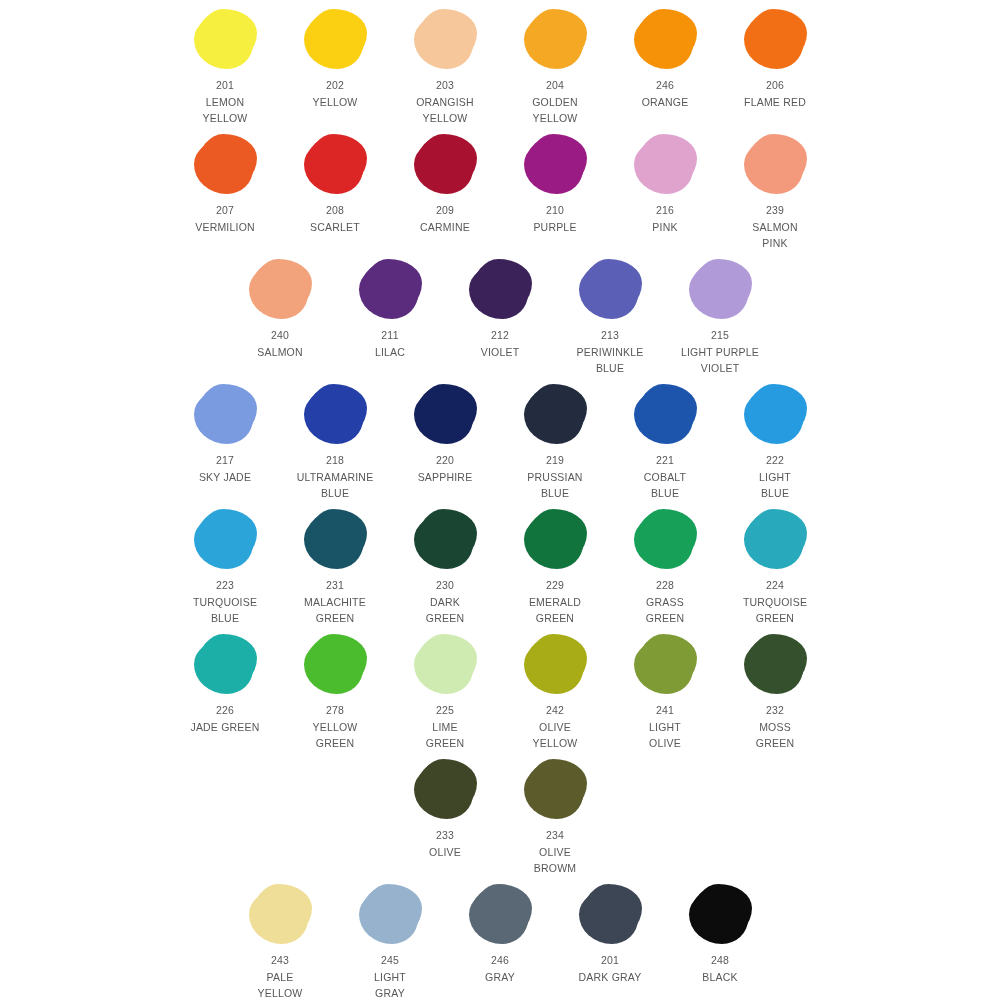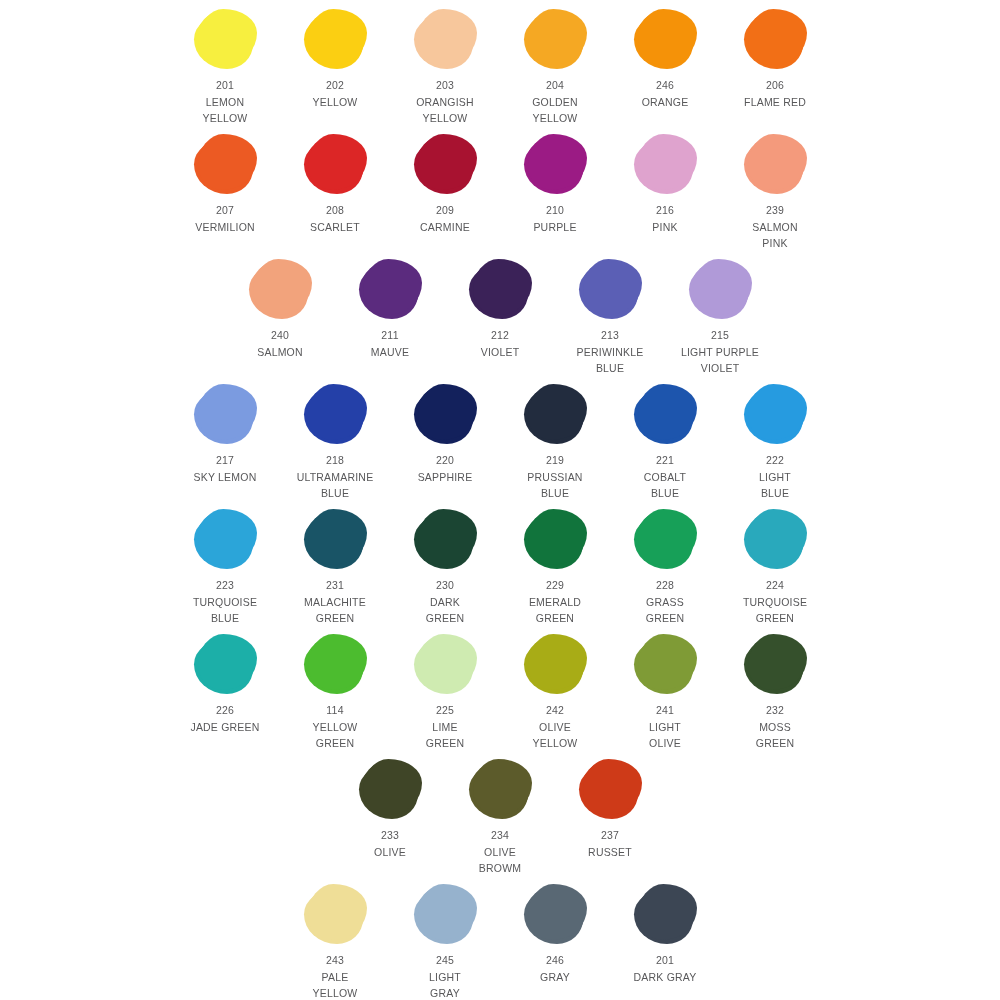--- a/index.html
+++ b/index.html
@@ -156,21 +156,21 @@
       <div class="cell">
         <div class="blob-wrap">
           <div class="blob" style="background: rgb(242, 163, 124); border-radius: 47% 53% 50% 50% / 52% 48% 53% 47%; --b: 54% 46% 44% 56% / 46% 55% 45% 54%;"></div>
         </div>
         <div class="labels"><span class="code">240</span><span class="cname">SALMON</span></div>
       </div>
       <div class="cell">
         <div class="blob-wrap">
           <div class="blob" style="background: rgb(91, 43, 126); border-radius: 52% 48% 45% 55% / 47% 53%; --b: 45% 55% 57% 43% / 55% 44% 56% 45%;"></div>
         </div>
-        <div class="labels"><span class="code">211</span><span class="cname">MAUVE</span></div>
+        <div class="labels"><span class="code">211</span><span class="cname">LILAC</span></div>
       </div>
       <div class="cell">
         <div class="blob-wrap">
           <div class="blob" style="background: rgb(59, 34, 88); border-radius: 49% 51% 54% 46% / 55% 45%; --b: 57% 43% 46% 54% / 44% 56% 44% 56%;"></div>
         </div>
         <div class="labels"><span class="code">212</span><span class="cname">VIOLET</span></div>
       </div>
       <div class="cell">
         <div class="blob-wrap">
           <div class="blob" style="background: rgb(91, 95, 181); border-radius: 53% 47% 47% 53% / 48% 52%; --b: 46% 54% 56% 44% / 57% 43% 57% 43%;"></div>
@@ -184,21 +184,21 @@
         </div>
         <div class="labels"><span class="code">215</span><span class="cname">LIGHT PURPLE
 VIOLET</span></div>
       </div>
     </div>
     <div class="row">
       <div class="cell">
         <div class="blob-wrap">
           <div class="blob" style="background: rgb(123, 155, 224); border-radius: 49% 51% 54% 46% / 55% 45%; --b: 57% 43% 46% 54% / 44% 56% 44% 56%;"></div>
         </div>
-        <div class="labels"><span class="code">217</span><span class="cname">SKY LEMON</span></div>
+        <div class="labels"><span class="code">217</span><span class="cname">SKY JADE</span></div>
       </div>
       <div class="cell">
         <div class="blob-wrap">
           <div class="blob" style="background: rgb(36, 64, 168); border-radius: 53% 47% 47% 53% / 48% 52%; --b: 46% 54% 56% 44% / 57% 43% 57% 43%;"></div>
         </div>
         <div class="labels"><span class="code">218</span><span class="cname">ULTRAMARINE
 BLUE</span></div>
       </div>
       <div class="cell">
         <div class="blob-wrap">
@@ -276,21 +276,21 @@
       <div class="cell">
         <div class="blob-wrap">
           <div class="blob" style="background: rgb(28, 175, 168); border-radius: 49% 51% 54% 46% / 55% 45%; --b: 57% 43% 46% 54% / 44% 56% 44% 56%;"></div>
         </div>
         <div class="labels"><span class="code">226</span><span class="cname">JADE GREEN</span></div>
       </div>
       <div class="cell">
         <div class="blob-wrap">
           <div class="blob" style="background: rgb(76, 188, 47); border-radius: 53% 47% 47% 53% / 48% 52%; --b: 46% 54% 56% 44% / 57% 43% 57% 43%;"></div>
         </div>
-        <div class="labels"><span class="code">114</span><span class="cname">YELLOW
+        <div class="labels"><span class="code">278</span><span class="cname">YELLOW
 GREEN</span></div>
       </div>
       <div class="cell">
         <div class="blob-wrap">
           <div class="blob" style="background: rgb(207, 235, 177); border-radius: 47% 53% 50% 50% / 52% 48% 53% 47%; --b: 54% 46% 44% 56% / 46% 55% 45% 54%;"></div>
         </div>
         <div class="labels"><span class="code">225</span><span class="cname">LIME
 GREEN</span></div>
       </div>
       <div class="cell">
@@ -322,26 +322,20 @@
         </div>
         <div class="labels"><span class="code">233</span><span class="cname">OLIVE</span></div>
       </div>
       <div class="cell">
         <div class="blob-wrap">
           <div class="blob" style="background: rgb(92, 91, 43); border-radius: 52% 48% 45% 55% / 47% 53%; --b: 45% 55% 57% 43% / 55% 44% 56% 45%;"></div>
         </div>
         <div class="labels"><span class="code">234</span><span class="cname">OLIVE
 BROWM</span></div>
       </div>
-      <div class="cell">
-        <div class="blob-wrap">
-          <div class="blob" style="background: rgb(206, 58, 24); border-radius: 47% 53% 50% 50% / 52% 48% 53% 47%; --b: 54% 46% 44% 56% / 46% 55% 45% 54%;"></div>
-        </div>
-        <div class="labels"><span class="code">237</span><span class="cname">RUSSET</span></div>
-      </div>
     </div>
     <div class="row">
       <div class="cell">
         <div class="blob-wrap">
           <div class="blob" style="background: rgb(239, 222, 151); border-radius: 49% 51% 54% 46% / 55% 45%; --b: 57% 43% 46% 54% / 44% 56% 44% 56%;"></div>
         </div>
         <div class="labels"><span class="code">243</span><span class="cname">PALE
 YELLOW</span></div>
       </div>
       <div class="cell">
@@ -355,15 +349,21 @@
         <div class="blob-wrap">
           <div class="blob" style="background: rgb(89, 104, 116); border-radius: 52% 48% 45% 55% / 47% 53%; --b: 45% 55% 57% 43% / 55% 44% 56% 45%;"></div>
         </div>
         <div class="labels"><span class="code">246</span><span class="cname">GRAY</span></div>
       </div>
       <div class="cell">
         <div class="blob-wrap">
           <div class="blob" style="background: rgb(60, 70, 84); border-radius: 49% 51% 54% 46% / 55% 45%; --b: 57% 43% 46% 54% / 44% 56% 44% 56%;"></div>
         </div>
         <div class="labels"><span class="code">201</span><span class="cname">DARK GRAY</span></div>
+      </div>
+      <div class="cell">
+        <div class="blob-wrap">
+          <div class="blob" style="background: rgb(12, 12, 12); border-radius: 53% 47% 47% 53% / 48% 52%; --b: 46% 54% 56% 44% / 57% 43% 57% 43%;"></div>
+        </div>
+        <div class="labels"><span class="code">248</span><span class="cname">BLACK</span></div>
       </div>
     </div>
   </div>
 
 </body></html>

